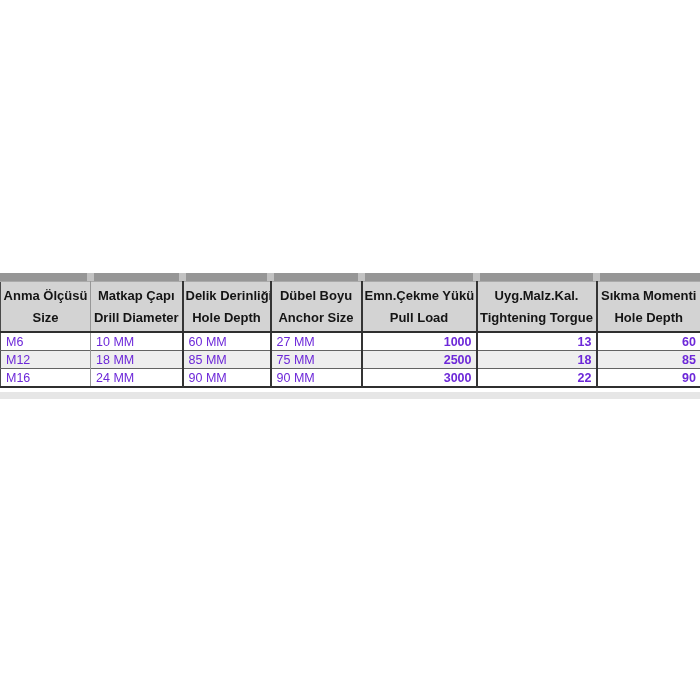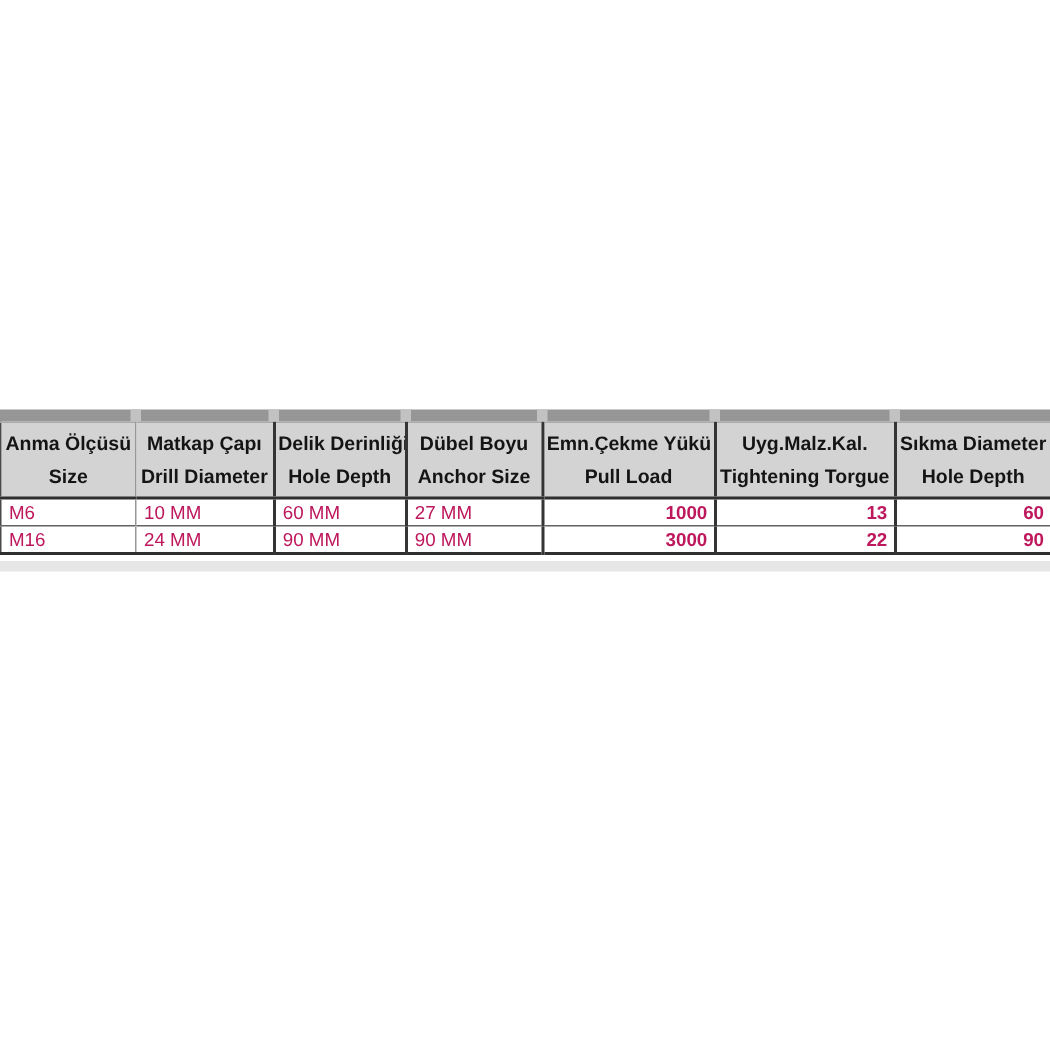--- a/index.html
+++ b/index.html
@@ -55,21 +55,21 @@
     color: #141414;
     text-align: center;
     line-height: 22px;
     padding: 1px 2px;
     border-bottom: 2px solid #2f2f2f;
     vertical-align: middle;
   }
   table.spec td {
     height: 17px;
     font-size: 12.5px;
-    color: #be185d;
+    color: #6d28d9;
     padding: 0 4px 0 5px;
     border-top: 1px solid #636363;
     vertical-align: middle;
     background: #ffffff;
   }
   table.spec tr.alt td { background: #eeeeee; }
   
   .vthin  { border-left: 1px solid #979797; margin-left: 16px; }
   .vthick { border-left: 2px solid #343434; }
   .num { text-align: right; font-weight: bold; }
@@ -127,34 +127,43 @@
           </th>
           <th class="vthick">
             <span class="hdr-line">Emn.Çekme Yükü</span>
             <span class="hdr-line">Pull Load</span>
           </th>
           <th class="vthick">
             <span class="hdr-line">Uyg.Malz.Kal.</span>
             <span class="hdr-line">Tightening Torgue</span>
           </th>
           <th class="vthick">
-            <span class="hdr-line">Sıkma Diameter</span>
+            <span class="hdr-line">Sıkma Momenti</span>
             <span class="hdr-line">Hole Depth</span>
           </th>
         </tr>
       </thead>
       <tbody>
         <tr>
           <td>M6</td>
           <td class="vthin">10 MM</td>
           <td class="vthick">60 MM</td>
           <td class="vthick">27 MM</td>
           <td class="vthick num">1000</td>
           <td class="vthick num">13</td>
           <td class="vthick num">60</td>
+        </tr>
+        <tr class="alt">
+          <td>M12</td>
+          <td class="vthin">18 MM</td>
+          <td class="vthick">85 MM</td>
+          <td class="vthick">75 MM</td>
+          <td class="vthick num">2500</td>
+          <td class="vthick num">18</td>
+          <td class="vthick num">85</td>
         </tr>
         <tr>
           <td>M16</td>
           <td class="vthin">24 MM</td>
           <td class="vthick">90 MM</td>
           <td class="vthick">90 MM</td>
           <td class="vthick num">3000</td>
           <td class="vthick num">22</td>
           <td class="vthick num">90</td>
         </tr>

